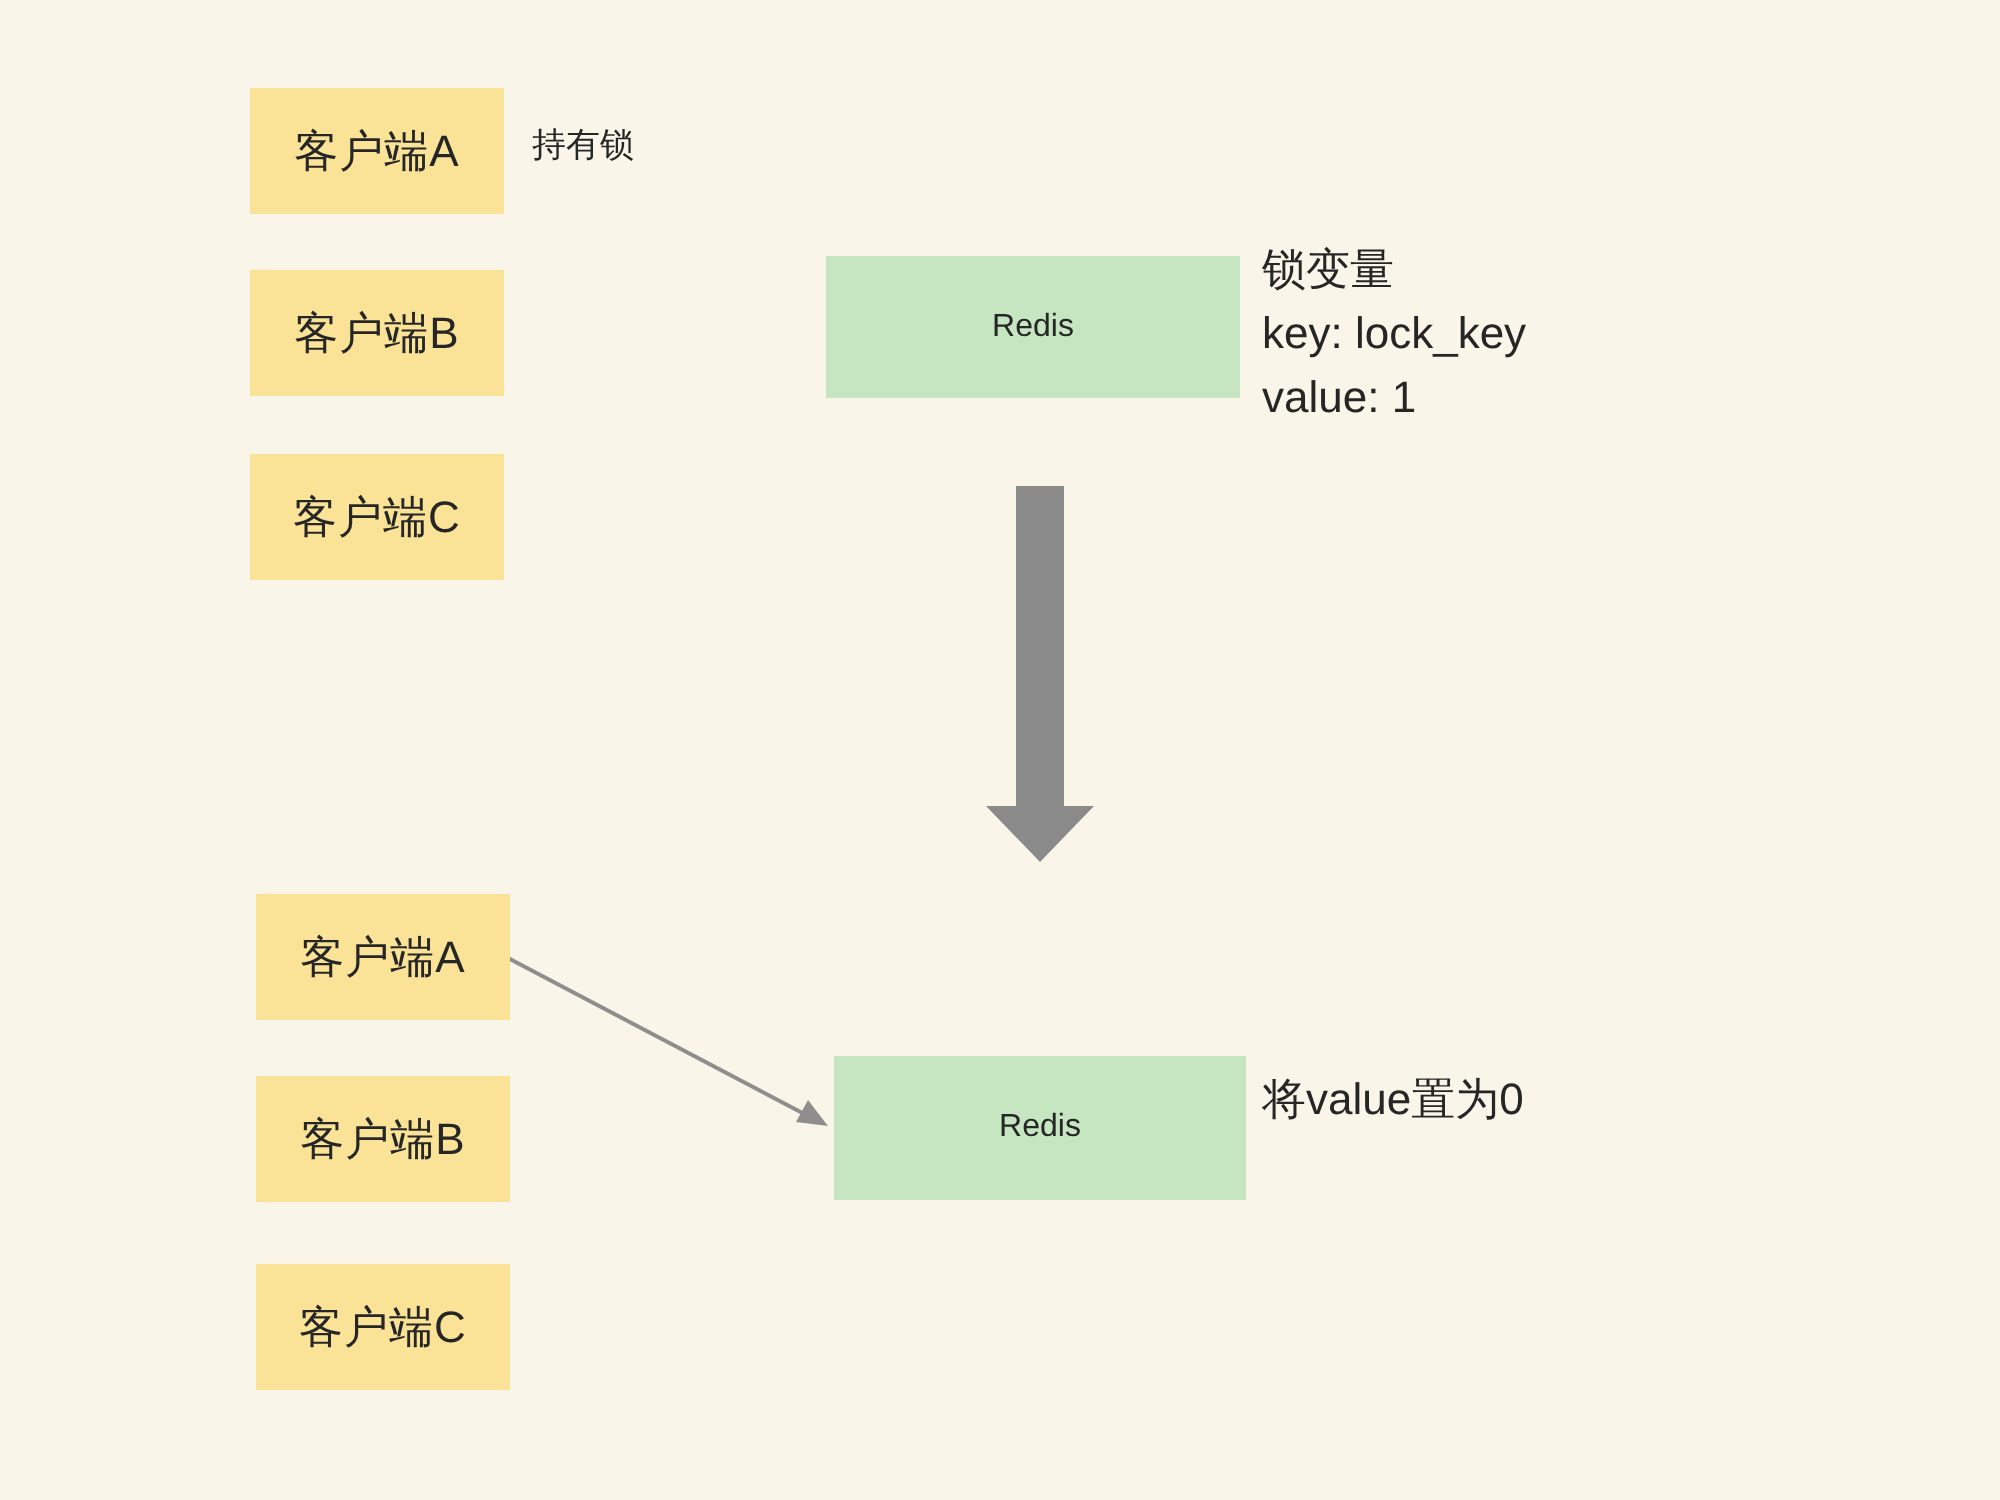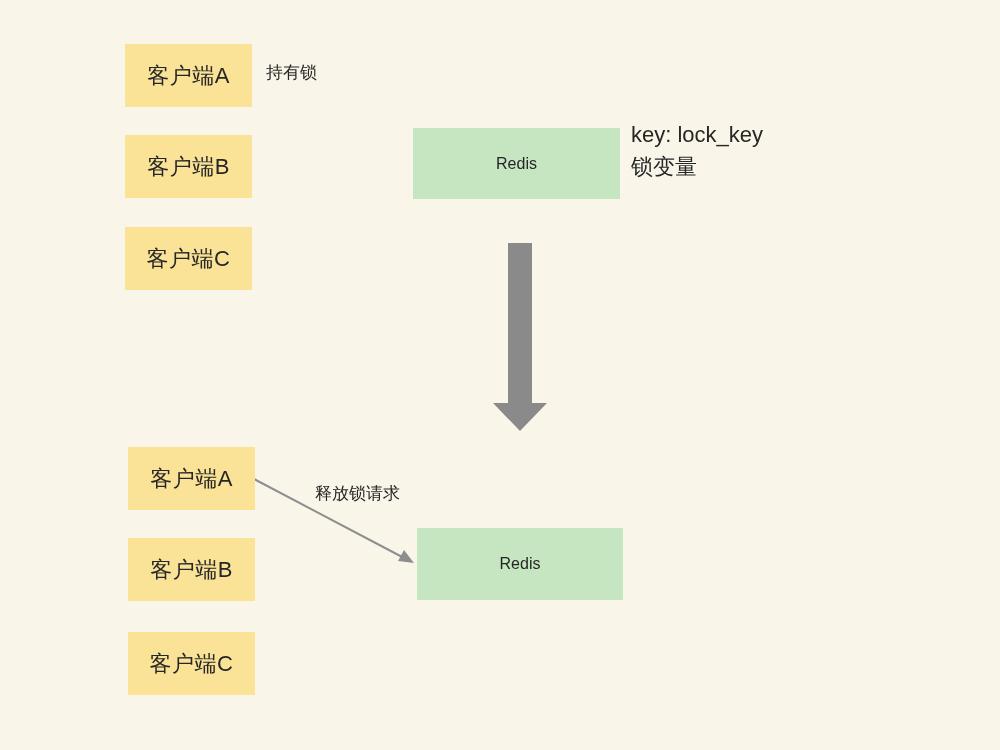--- a/index.html
+++ b/index.html
@@ -81,36 +81,37 @@
   </div>
   <div class="client-box" style="left:125px; top:227px;">
     <span>客户端C</span>
   </div>
 
   <div class="redis-box" style="left:413px; top:128px;">
     <span>Redis</span>
   </div>
 
   <div class="info-text" style="left:631px; top:119px;">
+    <div>锁变量</div>
     <div>key: lock_key</div>
-    <div>锁变量</div>
+    <div>value: 1</div>
   </div>
 
   <div class="client-box" style="left:128px; top:447px;">
     <span>客户端A</span>
   </div>
-  <div class="free-label" style="left:315px; top:482px;">释放锁请求</div>
 
   <div class="client-box" style="left:128px; top:538px;">
     <span>客户端B</span>
   </div>
   <div class="client-box" style="left:128px; top:632px;">
     <span>客户端C</span>
   </div>
 
   <div class="redis-box" style="left:417px; top:528px; width:206px; height:72px;">
     <span>Redis</span>
   </div>
 
   <div class="info-text" style="left:631px; top:533px; line-height:33px;">
+    <div>将value置为0</div>
   </div>
 
 </div>
 
 </body></html>

